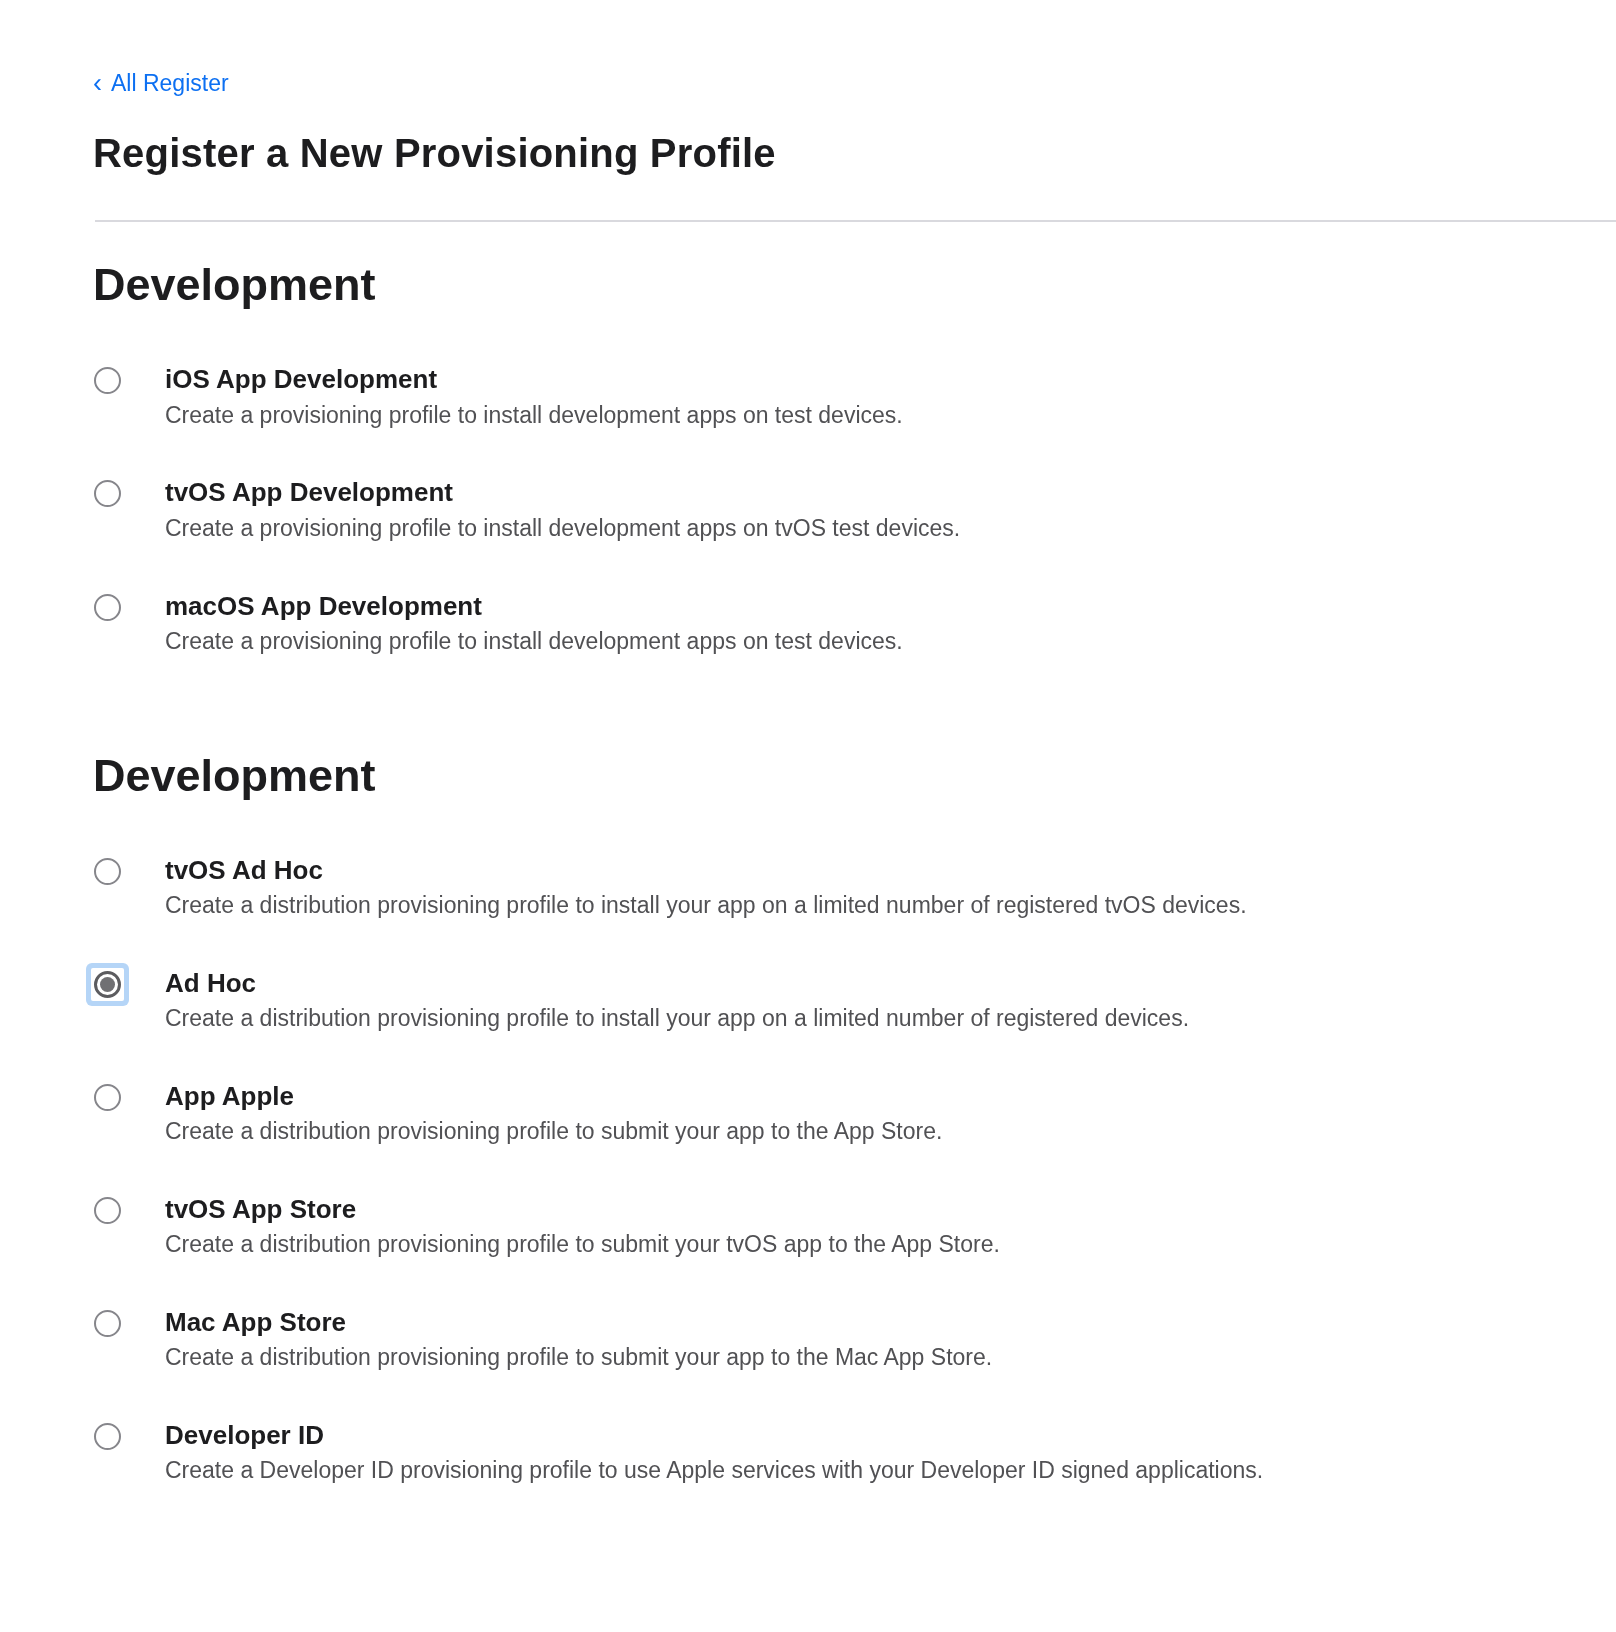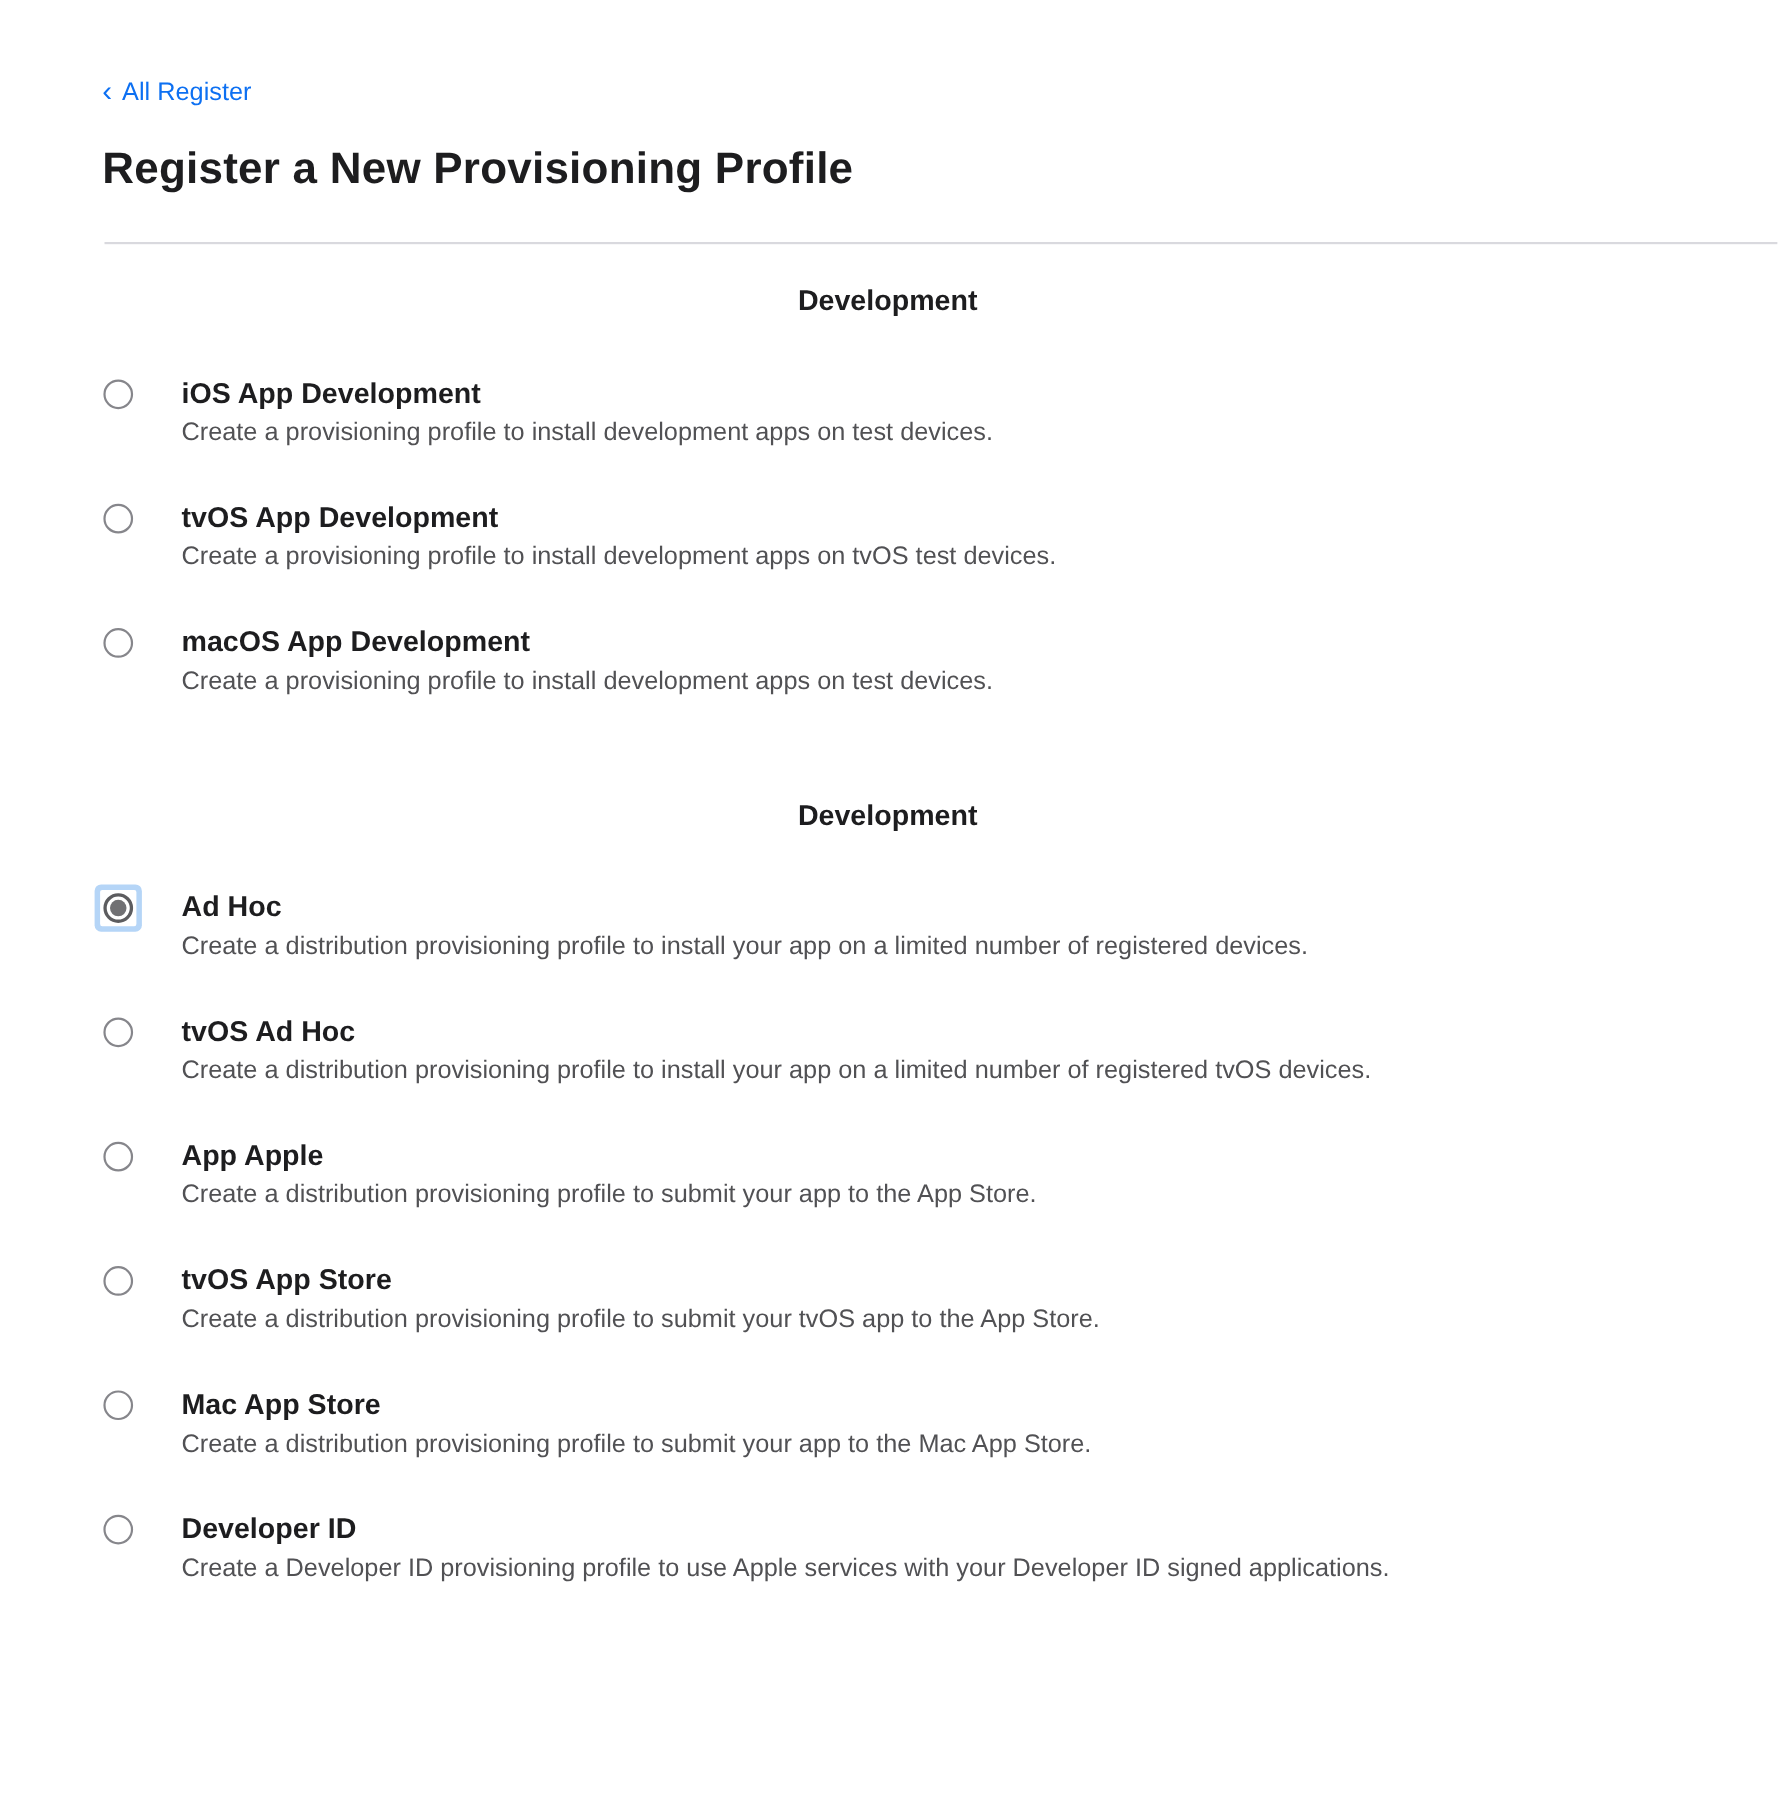--- a/index.html
+++ b/index.html
@@ -49,26 +49,25 @@
     letter-spacing:0.2px;
     line-height:1.15;
     color:var(--text-primary);
   }
   .divider{
     height:2px;
     background:var(--divider);
     margin:44px -95px 0 2px;
   }
   h2.section-heading{
-    font-size:26px;
+    font-size:45px;
     font-weight:700;
     line-height:1.2;
     margin:0 0 52px 0;
     color:var(--text-primary);
-    text-align:center;
   }
   #section-development h2.section-heading{margin-top:36px;}
   #section-distribution h2.section-heading{margin-top:92px;}
   .option{
     display:flex;
     align-items:flex-start;
     margin-bottom:47px;
     justify-content:center;
   }
   .option:last-child{margin-bottom:0;}
@@ -174,51 +173,51 @@
       <div class="option-text">
         <div class="option-title">macOS App Development</div>
         <div class="option-desc">Create a provisioning profile to install development apps on test devices.</div>
       </div>
     </div>
   </section>
 
   <section id="section-distribution">
     <h2 class="section-heading">Development</h2>
 
+    <div class="option">
+      <div class="radio-cell">
+        <span class="radio-wrap">
+            <span class="radio" role="radio"></span>
+          </span>
+      </div>
+      <div class="option-text">
+        <div class="option-title">tvOS Ad Hoc</div>
+        <div class="option-desc">Create a distribution provisioning profile to install your app on a limited number of registered tvOS devices.</div>
+      </div>
+    </div>
+
     <div class="option selected focused">
       <div class="radio-cell">
         <span class="radio-wrap">
             <span class="radio" role="radio" aria-checked="true"></span>
           </span>
       </div>
       <div class="option-text">
         <div class="option-title">Ad Hoc</div>
         <div class="option-desc">Create a distribution provisioning profile to install your app on a limited number of registered devices.</div>
       </div>
     </div>
 
     <div class="option">
       <div class="radio-cell">
         <span class="radio-wrap">
             <span class="radio" role="radio"></span>
           </span>
       </div>
       <div class="option-text">
-        <div class="option-title">tvOS Ad Hoc</div>
-        <div class="option-desc">Create a distribution provisioning profile to install your app on a limited number of registered tvOS devices.</div>
-      </div>
-    </div>
-
-    <div class="option">
-      <div class="radio-cell">
-        <span class="radio-wrap">
-            <span class="radio" role="radio"></span>
-          </span>
-      </div>
-      <div class="option-text">
         <div class="option-title">App Apple</div>
         <div class="option-desc">Create a distribution provisioning profile to submit your app to the App Store.</div>
       </div>
     </div>
 
     <div class="option">
       <div class="radio-cell">
         <span class="radio-wrap">
             <span class="radio" role="radio"></span>
           </span>

